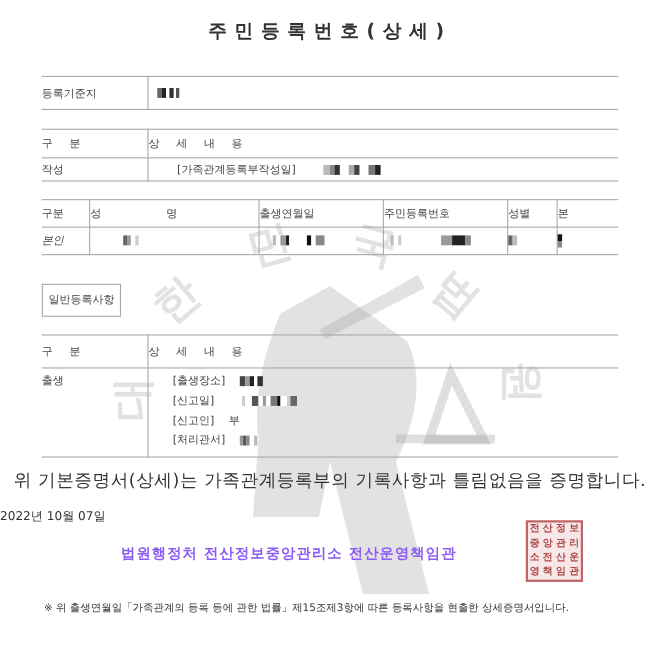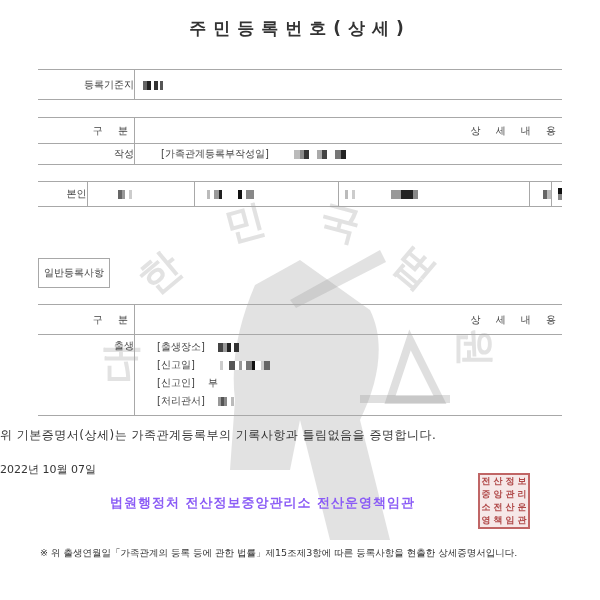--- a/index.html
+++ b/index.html
@@ -3,29 +3,29 @@
 <meta charset="utf-8">
 <style>
   html, body { margin:0; padding:0; background:#ffffff; }
   body { width:600px; height:600px; position:relative; overflow:hidden;
          font-family:"DejaVu Sans", "Liberation Sans", sans-serif; color:#333; }
   .abs { position:absolute; }
   .title { left:0; width:600px; top:17px; text-align:center; font-size:17px; font-weight:bold;
            letter-spacing:7px; color:#333; }
   table { border-collapse:collapse; position:absolute; font-size:10px; color:#444; }
   td { border:1px solid #a8a8a8; padding:0; height:20px; }
-  .center { text-align:right; }
+  .center { text-align:left; }
   .sp { letter-spacing:6px; }
   .mosaic { display:inline-block; vertical-align:middle; height:9px; }
   .mosaic i { display:inline-block; height:9px; vertical-align:top; }
   .watermark { position:absolute; pointer-events:none; z-index:0; }
   .content { position:relative; z-index:1; }
   .wm-char { position:absolute; font-size:40px; font-weight:bold; color:rgba(150,150,150,0.28); }
   .footer-note { left:40px; top:545px; font-size:9.5px; line-height:16px; color:#333; width:540px; }
-  .certify { left:0; width:600px; top:427px; font-size:12px; color:#333; letter-spacing:0.5px; }
+  .certify { left:0; width:600px; top:427px; text-align:center; font-size:16px; color:#333; letter-spacing:0.5px; }
   .date { left:0; width:600px; top:462px; font-size:11px; color:#333; }
   .issuer { left:110px; top:494px; font-size:13px; font-weight:bold; color:#8b5cf6; letter-spacing:1px; }
   .seal { left:478px; top:473px; width:48px; height:52px; border:2px solid #c06565; background:#f6e8e8;
           display:grid; grid-template-columns:repeat(4,1fr); grid-template-rows:repeat(4,1fr);
           font-size:9px; color:#b04848; text-align:center; line-height:12px; font-weight:bold; }
   .boxlabel { left:38px; top:258px; width:70px; height:28px; border:1px solid #a8a8a8;
               font-size:10px; text-align:center; line-height:28px; color:#444; }
 </style>
 </head>
 <body>
@@ -70,22 +70,30 @@
       <td style="padding-left:26px;border-right:none;">
         <span>[가족관계등록부작성일]</span>
         <span class="mosaic" style="margin-left:22px;"><i style="width:6px;background:#bbb"></i><i style="width:4px;background:#888"></i><i style="width:5px;background:#333"></i><i style="width:8px;background:#fff"></i><i style="width:5px;background:#aaa"></i><i style="width:5px;background:#444"></i><i style="width:8px;background:#fff"></i><i style="width:6px;background:#777"></i><i style="width:5px;background:#222"></i></span>
       </td>
     </tr>
   </tbody>
     </table>
 
   <table style="left:38px;top:181px;width:524px;">
     <tbody>
+        <tr style="height:25px;">
+      <td class="center" style="width:43px;border-left:none;">구분</td>
+      <td class="center" style="width:153px;letter-spacing:28px;">성 명</td>
+      <td class="center" style="width:112px;">출생연월일</td>
+      <td class="center" style="width:112px;">주민등록번호</td>
+      <td class="center" style="width:44px;">성별</td>
+      <td class="center" style="border-right:none;">본</td>
+    </tr>
     <tr style="height:25px;">
-      <td class="center" style="border-left:none;">본인</td>
+      <td class="center" style="border-left:none;font-style:italic;">본인</td>
       <td style="padding-left:30px;">
         <span class="mosaic"><i style="width:4px;background:#666"></i><i style="width:3px;background:#999"></i><i style="width:4px;background:#fff"></i><i style="width:3px;background:#ccc"></i></span>
       </td>
       <td style="padding-left:12px;">
         <span class="mosaic"><i style="width:3px;background:#bbb"></i><i style="width:4px;background:#fff"></i><i style="width:5px;background:#999"></i><i style="width:3px;background:#222"></i><i style="width:16px;background:#fff"></i><i style="width:4px;background:#111"></i><i style="width:4px;background:#fff"></i><i style="width:8px;background:#888"></i></span>
       </td>
       <td style="padding-left:6px;">
         <span class="mosaic"><i style="width:3px;background:#bbb"></i><i style="width:4px;background:#fff"></i><i style="width:3px;background:#ccc"></i><i style="width:36px;background:#fff"></i><i style="width:10px;background:#999"></i><i style="width:12px;background:#222"></i><i style="width:5px;background:#888"></i></span>
       </td>
       <td class="center">

